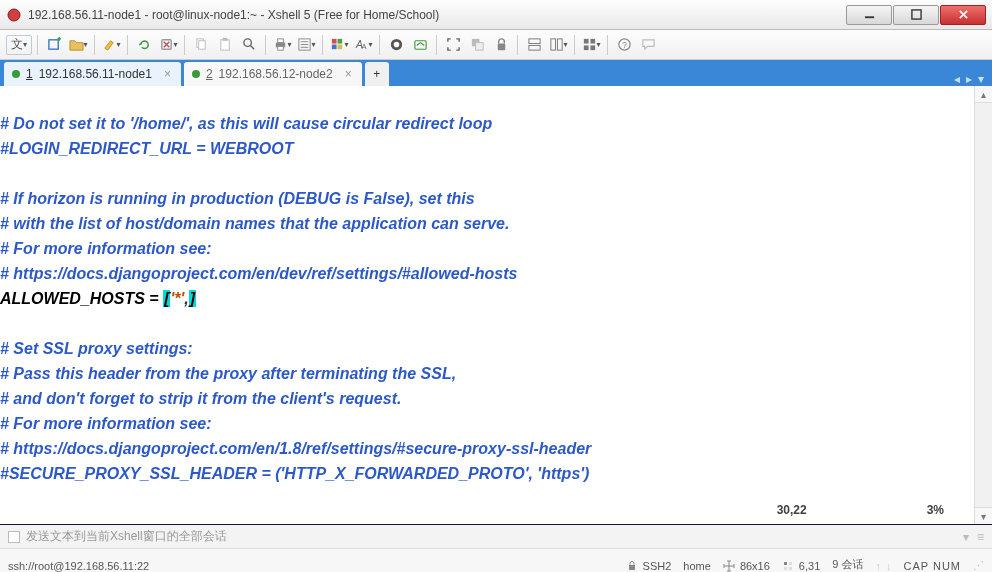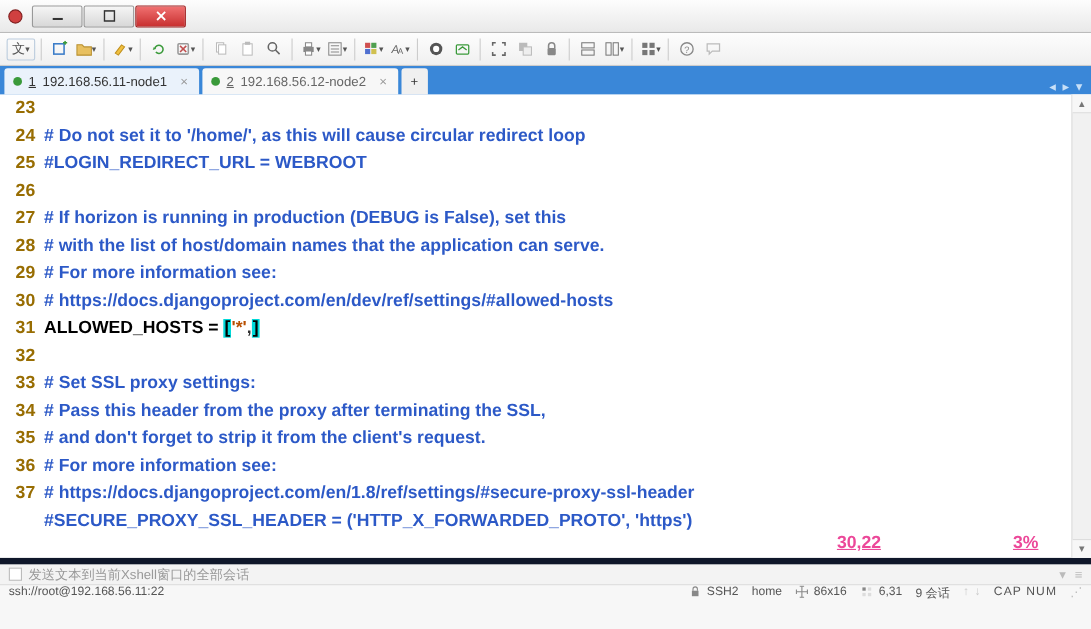--- a/index.html
+++ b/index.html
@@ -26,51 +26,52 @@
 .tab.inactive { background: #f7f7f7; color: #666; }
 .tab .dot { width: 8px; height: 8px; border-radius: 50%; }
 .tab .dot.green { background: #3a9a3a; }
 .tab .close-x { font-size: 12px; color: #999; margin-left: 6px; }
 .tab.newtab { width: 24px; padding: 0; justify-content: center; background: #f0f0f0; }
 .tab-nav { margin-left: auto; color: #c7dff7; font-size: 12px; padding-right: 4px; display:flex; gap:6px; }
 
 
 .editor { flex: 1; display: flex; background: #fff; font-family: "Courier New", monospace; font-size: 16px; line-height: 25px; position: relative; }
 .gutter { width: 40px; text-align: right; color: #986d02; padding-right: 8px; user-select: none; font-weight: bold; }
-.code { flex: 1; white-space: pre; color: #333; font-weight: bold; }
+.code { flex: 1; white-space: pre; color: #333; font-weight: bold; font-style: italic; }
 .code .cmt { color: #2c59c7; }
 .code .ident { color: #000; }
 .code .eq { color: #000; }
 .code .bracket-hl { background: #00d9d9; color: #000; padding: 0 1px; }
 .code .str { color: #b84f00; }
 .scrollbar { width: 18px; background: #f1f1f1; border-left: 1px solid #ddd; height: 100%; position: relative; }
 .scrollbar .arrow { height: 17px; display: flex; align-items: center; justify-content: center; color: #777; font-size: 10px; background: #f7f7f7; border-bottom: 1px solid #ddd; }
 .scrollbar .arrow.bot { border-top: 1px solid #ddd; border-bottom:none; position:absolute; bottom:0; width:100%; }
-.vim-status { position: absolute; bottom: 1px; right: 48px; font-family: "Courier New", monospace; font-size: 16px; font-weight:bold; color: #ec4899; display: flex; gap: 120px; text-decoration: underline; }
-
-
-.broadcast { height: 24px; background: #f3f3f3; border-top: 6px solid #0f172a; display: flex; align-items: center; padding: 0 8px; font-size: 12px; color: #999; gap: 6px; }
+.vim-status { position: absolute; bottom: 1px; right: 48px; font-family: "Courier New", monospace; font-size: 12px; font-weight:bold; color: #404040; display: flex; gap: 120px; }
+
+
+.broadcast { height: 24px; background: #f3f3f3; border-top: 1px solid #0f172a; display: flex; align-items: center; padding: 0 8px; font-size: 12px; color: #999; gap: 6px; }
 .broadcast .cb { width: 12px; height: 12px; border: 1px solid #bbb; background: #fff; }
 .broadcast .end { margin-left: auto; display:flex; gap:8px; color:#bbb; }
 
 
-.statusbar { height: 41px; background: #f7f7f7; border-top: 1px solid #ddd; display: flex; align-items: flex-start; padding: 0 8px; font-size: 11px; color: #555; gap: 12px; }
+.statusbar { height: 24px; background: #f7f7f7; border-top: 1px solid #ddd; display: flex; align-items: flex-end; padding: 0 8px; font-size: 11px; color: #555; gap: 12px; }
 .statusbar .conn { flex: 1; }
 .statusbar .grp { display: flex; align-items: center; gap: 5px; }
 .statusbar .cap { letter-spacing: 1px; }
 </style>
 </head>
 <body>
 
 <div class="titlebar">
   <span class="icon">
     <svg viewBox="0 0 16 16">
         <circle cx="8" cy="8" r="6" fill="#d04040" stroke="#802020"></circle>
       </svg>
   </span>
+  <span class="title">192.168.56.11-node1 - root@linux-node1:~ - Xshell 5 (Free for Home/School)</span>
   <div class="win-btns">
     <div class="win-btn">
         <svg viewBox="0 0 12 12">
           <rect x="1" y="8" width="10" height="2" fill="#333"></rect>
         </svg>
       </div>
     <div class="win-btn">
         <svg viewBox="0 0 12 12">
           <rect x="1" y="1" width="10" height="10" fill="none" stroke="#333" stroke-width="1.5"></rect>
         </svg>
@@ -260,37 +261,20 @@
       <span>+</span>
     </div>
   <div class="tab-nav">
     <span>◂</span>
     <span>▸</span>
     <span>▾</span>
   </div>
 </div>
 
 <div class="editor">
-  <div class="gutter">
-    <div>23</div>
-      <div>24</div>
-      <div>25</div>
-    <div>26</div>
-      <div>27</div>
-      <div>28</div>
-    <div>29</div>
-      <div>30</div>
-      <div>31</div>
-    <div>32</div>
-      <div>33</div>
-      <div>34</div>
-    <div>35</div>
-      <div>36</div>
-      <div>37</div>
-  </div>
   <div class="code">
 <span class="cmt"># Do not set it to '/home/', as this will cause circular redirect loop</span>
 <span class="cmt">#LOGIN_REDIRECT_URL = WEBROOT</span>
 <span></span>
 <span class="cmt"># If horizon is running in production (DEBUG is False), set this</span>
 <span class="cmt"># with the list of host/domain names that the application can serve.</span>
 <span class="cmt"># For more information see:</span>
 <span class="cmt"># https://docs.djangoproject.com/en/dev/ref/settings/#allowed-hosts</span>
 <span class="ident">ALLOWED_HOSTS</span><span class="eq"> = </span><span class="bracket-hl">[</span><span class="str">'*'</span><span>,</span><span class="bracket-hl">]</span>
 <span></span>

